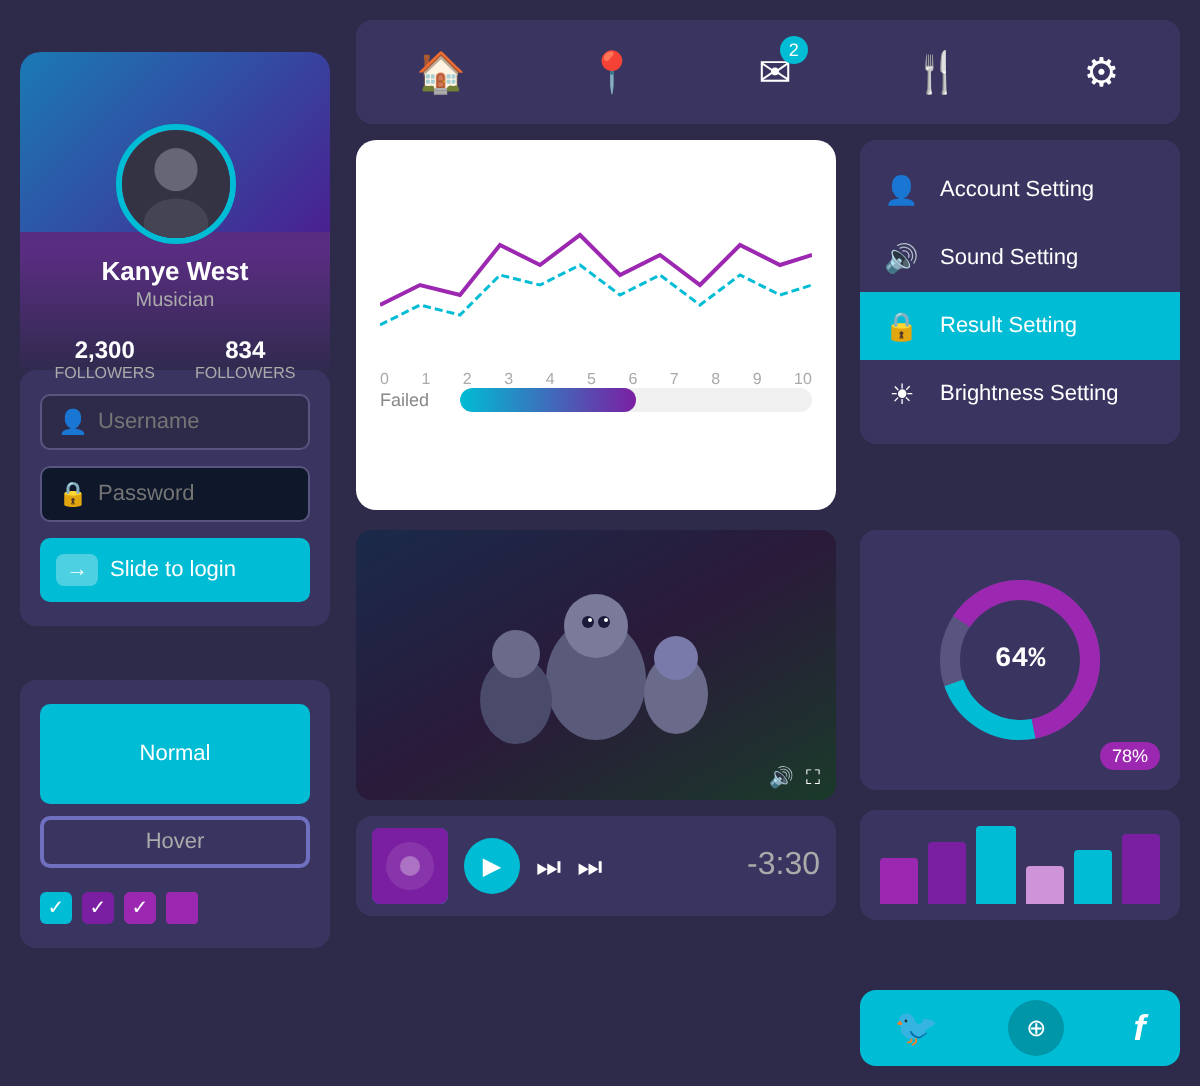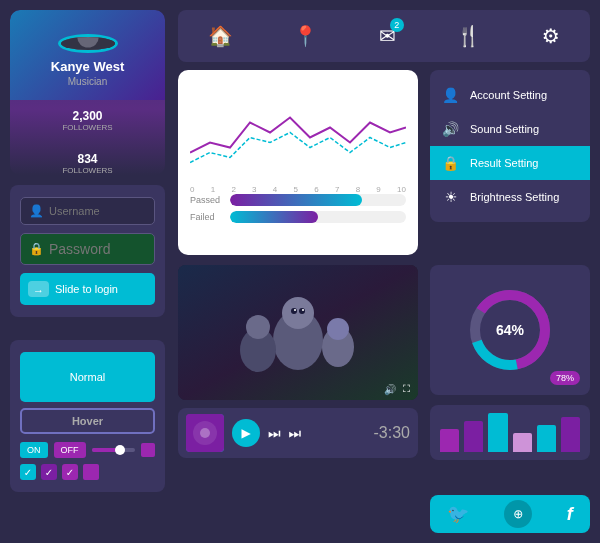--- a/index.html
+++ b/index.html
@@ -42,21 +42,21 @@
       width: 14px;
       height: 14px;
       display: flex;
       align-items: center;
       justify-content: center;
     }
 
     
     .profile-card {
       position: absolute;
-      top: 10px;
+      top: 26px;
       left: 10px;
       width: 155px;
       height: 165px;
       background: linear-gradient(180deg, #3a3075 0%, #5a2d82 60%, #2d2a4a 100%);
       border-radius: 10px;
       display: flex;
       flex-direction: column;
       align-items: center;
       padding-top: 24px;
       overflow: hidden;
@@ -98,24 +98,23 @@
     .profile-title {
       color: #aaa;
       font-size: 10px;
       z-index: 2;
       position: relative;
       margin-top: 2px;
     }
     .profile-stats {
       display: flex;
       gap: 20px;
-      margin-top: 22px;
+      margin-top: 12px;
       z-index: 2;
       position: relative;
-      flex-direction: column;
     }
     .stat { text-align: center; }
     .stat-num { color: white; font-size: 12px; font-weight: bold; }
     .stat-label { color: #aaa; font-size: 8px; }
 
     
     .login-form {
       position: absolute;
       top: 185px;
       left: 10px;
@@ -188,21 +187,20 @@
     .btn-hover {
       background: transparent;
       border: 2px solid #7070c0;
       border-radius: 5px;
       color: #aaa;
       font-size: 11px;
       width: 100%;
       padding: 5px;
       cursor: pointer;
       margin-bottom: 8px;
-      font-weight: bold;
     }
     .toggle-row {
       display: flex;
       align-items: center;
       gap: 6px;
       margin-bottom: 6px;
     }
     .toggle-on {
       background: #00bcd4;
       border-radius: 3px;
@@ -508,40 +506,31 @@
   </div>
 </div>
 
 <div class="login-form">
   <div class="input-wrap">
     <span class="input-icon">👤</span>
     <input type="text" style="background: rgb(45, 42, 74); border: 1px solid rgb(90, 85, 128); border-radius: 5px; padding: 7px 10px 7px 28px; color: rgb(170, 170, 170); font-size: 11px; width: 100%; outline: none;" placeholder="Username">
   </div>
   <div class="input-wrap">
     <span class="input-icon">🔒</span>
-    <input type="password" style="background: #14532d; border: 1px solid rgb(90, 85, 128); border-radius: 5px; padding: 7px 10px 7px 28px; color: rgb(170, 170, 170); font-size: 14px; width: 100%; outline: none;" placeholder="Password">
+    <input type="password" style="background: #0f172a; border: 1px solid rgb(90, 85, 128); border-radius: 5px; padding: 7px 10px 7px 28px; color: rgb(170, 170, 170); font-size: 11px; width: 100%; outline: none;" placeholder="Password">
   </div>
   <button class="slide-btn">
     <span class="slide-arrow">→</span>
     <span>Slide to login</span>
   </button>
 </div>
 
 <div class="buttons-panel">
   <button class="btn-normal">Normal</button>
   <button class="btn-hover">Hover</button>
-  <div class="toggle-row">
-    <span class="toggle-on">ON</span>
-    <span class="toggle-off">OFF</span>
-    <div class="slider-track">
-      <div class="slider-fill"></div>
-      <div class="slider-thumb"></div>
-    </div>
-    <div style="width:14px;height:14px;background:#9c27b0;border-radius:2px;"></div>
-  </div>
   <div class="checkboxes">
     <div class="cb cb-blue">✓</div>
     <div class="cb cb-purple">✓</div>
     <div class="cb cb-violet">✓</div>
     <div class="cb-sq"></div>
   </div>
 </div>
 
 <div class="eval-card">
   <div class="chart-area">
@@ -557,26 +546,20 @@
       <span>3</span>
       <span>4</span>
       <span>5</span>
       <span>6</span>
       <span>7</span>
       <span>8</span>
       <span>9</span>
       <span>10</span>
   </div>
   <div class="bar-row">
-    <span class="bar-label">Passed</span>
-    <div class="bar-bg">
-      <div class="bar-fill-passed"></div>
-    </div>
-  </div>
-  <div class="bar-row">
     <span class="bar-label">Failed</span>
     <div class="bar-bg">
       <div class="bar-fill-failed"></div>
     </div>
   </div>
 </div>
 
 <div class="video-card">
   <div class="video-bg">
     <svg width="240" height="135" viewBox="0 0 240 135" xmlns="http://www.w3.org/2000/svg">
@@ -636,21 +619,21 @@
     <span class="setting-icon">🔒</span>
     <span class="setting-label">Result Setting</span>
   </div>
   <div class="setting-item">
     <span class="setting-icon">☀</span>
     <span class="setting-label">Brightness Setting</span>
   </div>
 </div>
 
 <div style="position:absolute;top:265px;right:10px;width:160px;height:130px;background:#3a3560;border-radius:8px;display:flex;align-items:center;justify-content:center;">
-  <div style="position:relative;width:90px;height:90px;">
+  <div style="position:relative;width:90px;height:90px;font-family:Liberation Mono, monospace;">
     <svg width="90" height="90" viewBox="0 0 90 90" xmlns="http://www.w3.org/2000/svg">
       <circle cx="45" cy="45" r="35" fill="none" stroke="#5a5580" stroke-width="10"></circle>
       <circle cx="45" cy="45" r="35" fill="none" stroke="#9c27b0" stroke-width="10" stroke-dasharray="138 82" stroke-dashoffset="35" transform="rotate(-90 45 45)"></circle>
       <circle cx="45" cy="45" r="35" fill="none" stroke="#00bcd4" stroke-width="10" stroke-dasharray="50 170" stroke-dashoffset="-103" transform="rotate(-90 45 45)"></circle>
     </svg>
     <div style="position:absolute;top:50%;left:50%;transform:translate(-50%,-50%);color:white;font-size:14px;font-weight:bold;">64%</div>
   </div>
   <div style="position:absolute;bottom:10px;right:10px;background:#9c27b0;color:white;font-size:9px;border-radius:10px;padding:2px 6px;">78%</div>
 </div>
 

